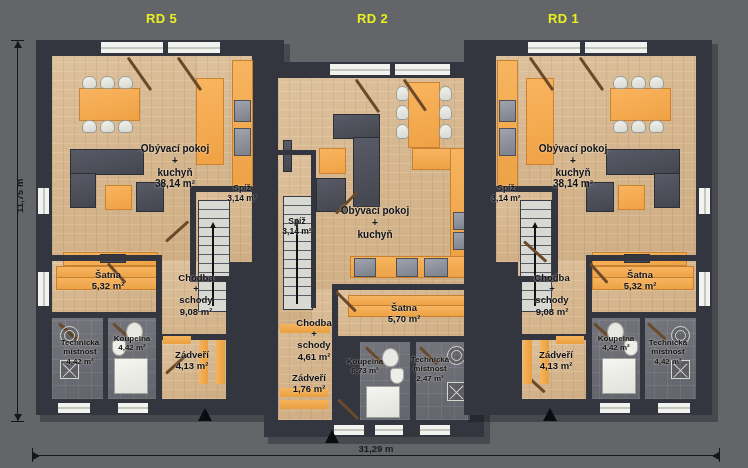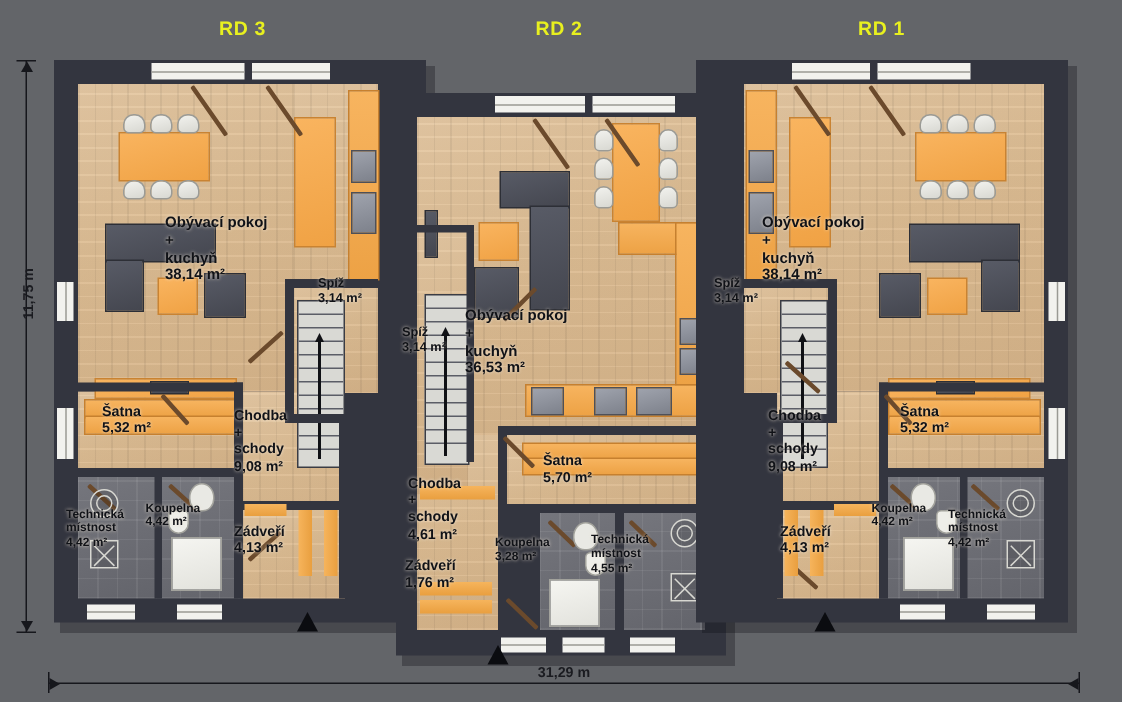--- a/index.html
+++ b/index.html
@@ -94,21 +94,21 @@
   .appl{position:absolute;background:linear-gradient(165deg,#9fa3ad,#7d818b);border:1px solid #4e5058;}
 
   
   .stairs{position:absolute;background:#d9d9d4;border:1px solid #3a3c44;overflow:hidden;}
   .stairs .tread{position:absolute;left:0;right:0;height:1px;background:#5b5d66;}
   .stair-arrow{position:absolute;background:#101115;width:1.5px;}
   .stair-head{position:absolute;width:0;height:0;border-left:3.5px solid transparent;border-right:3.5px solid transparent;border-bottom:6px solid #101115;}
 
   
   .room-label{
-    position:absolute;color:#101217;
+    position:absolute;color:#101217;text-align:center;
     font-weight:bold;line-height:1.18;white-space:nowrap;
     text-shadow:0 0 2px rgba(245,235,220,.55),0 0 3px rgba(245,235,220,.4);
     pointer-events:none;
   }
   .room-label .nm{display:block;}
   .room-label .pl{display:block;}
   .room-label .ar{display:block;}
   .rl-lg{font-size:10px;}
   .rl-md{font-size:9.5px;}
   .rl-sm{font-size:8.5px;}
@@ -147,23 +147,23 @@
 
   <div>
     <div class="dim-line-h"></div>
     <div class="dim-cap" style="left:32px;top:448px;width:1px;height:14px;"></div>
     <div class="dim-cap" style="left:719px;top:448px;width:1px;height:14px;"></div>
     <div class="arrow-r" style="left:33px;top:451.5px;"></div>
     <div class="arrow-l" style="left:712px;top:451.5px;"></div>
     <div class="dim-text-h">31,29 m</div>
   </div>
 
-  <div class="unit-title abs" style="left:146px;top:11px;">RD 3</div>
+  <div class="unit-title abs" style="left:146px;top:11px;">RD 5</div>
   <div class="unit-title abs" style="left:357px;top:11px;">RD 2</div>
-  <div class="unit-title abs" style="left:572px;top:11px;">RD 1</div>
+  <div class="unit-title abs" style="left:548px;top:11px;">RD 1</div>
 
   <div>
 
     <div class="wall-shadow" style="left:40px;top:44px;width:250px;height:378px;"></div>
 
     <div class="wall" style="left:36px;top:40px;width:248px;height:375px;"></div>
 
     <div class="floor-wood" style="left:52px;top:56px;width:200px;height:205px;"></div>
 
     <div class="floor-wood" style="left:196px;top:56px;width:56px;height:205px;"></div>
@@ -371,44 +371,43 @@
     <div class="fx-sink" style="left:382px;top:348px;width:15px;height:17px;"></div>
     <div class="fx-wc" style="left:390px;top:368px;width:12px;height:14px;"></div>
     <div class="fx-shower" style="left:366px;top:386px;width:32px;height:30px;"></div>
     <div class="fx-circle" style="left:447px;top:346px;width:17px;height:17px;"></div>
     <div class="fx-x" style="left:447px;top:382px;width:17px;height:17px;"></div>
 
     <div class="room-label rl-lg" style="left:310px;top:205px;width:130px;">
       <span class="nm">Obývací pokoj</span>
       <span class="pl">+</span>
       <span class="nm">kuchyň</span>
-      <span class="ar">36,53 m²</span>
     </div>
     <div class="room-label rl-sm" style="left:268px;top:216px;width:58px;">
       <span class="nm">Spíž</span>
       <span class="ar">3,14 m²</span>
     </div>
     <div class="room-label rl-md" style="left:362px;top:302px;width:84px;">
       <span class="nm">Šatna</span>
       <span class="ar">5,70 m²</span>
     </div>
     <div class="room-label rl-md" style="left:272px;top:317px;width:84px;">
       <span class="nm">Chodba</span>
       <span class="pl">+</span>
       <span class="nm">schody</span>
       <span class="ar">4,61 m²</span>
     </div>
     <div class="room-label rl-xs" style="left:330px;top:357px;width:70px;">
       <span class="nm">Koupelna</span>
-      <span class="ar">3,28 m²</span>
+      <span class="ar">6,73 m²</span>
     </div>
     <div class="room-label rl-xs" style="left:394px;top:355px;width:72px;">
       <span class="nm">Technická</span>
       <span class="nm">místnost</span>
-      <span class="ar">4,55 m²</span>
+      <span class="ar">2,47 m²</span>
     </div>
     <div class="room-label rl-md" style="left:270px;top:372px;width:78px;">
       <span class="nm">Zádveří</span>
       <span class="ar">1,76 m²</span>
     </div>
   </div>
 
   <div>
 
     <div class="wall-shadow" style="left:468px;top:44px;width:250px;height:378px;"></div>

